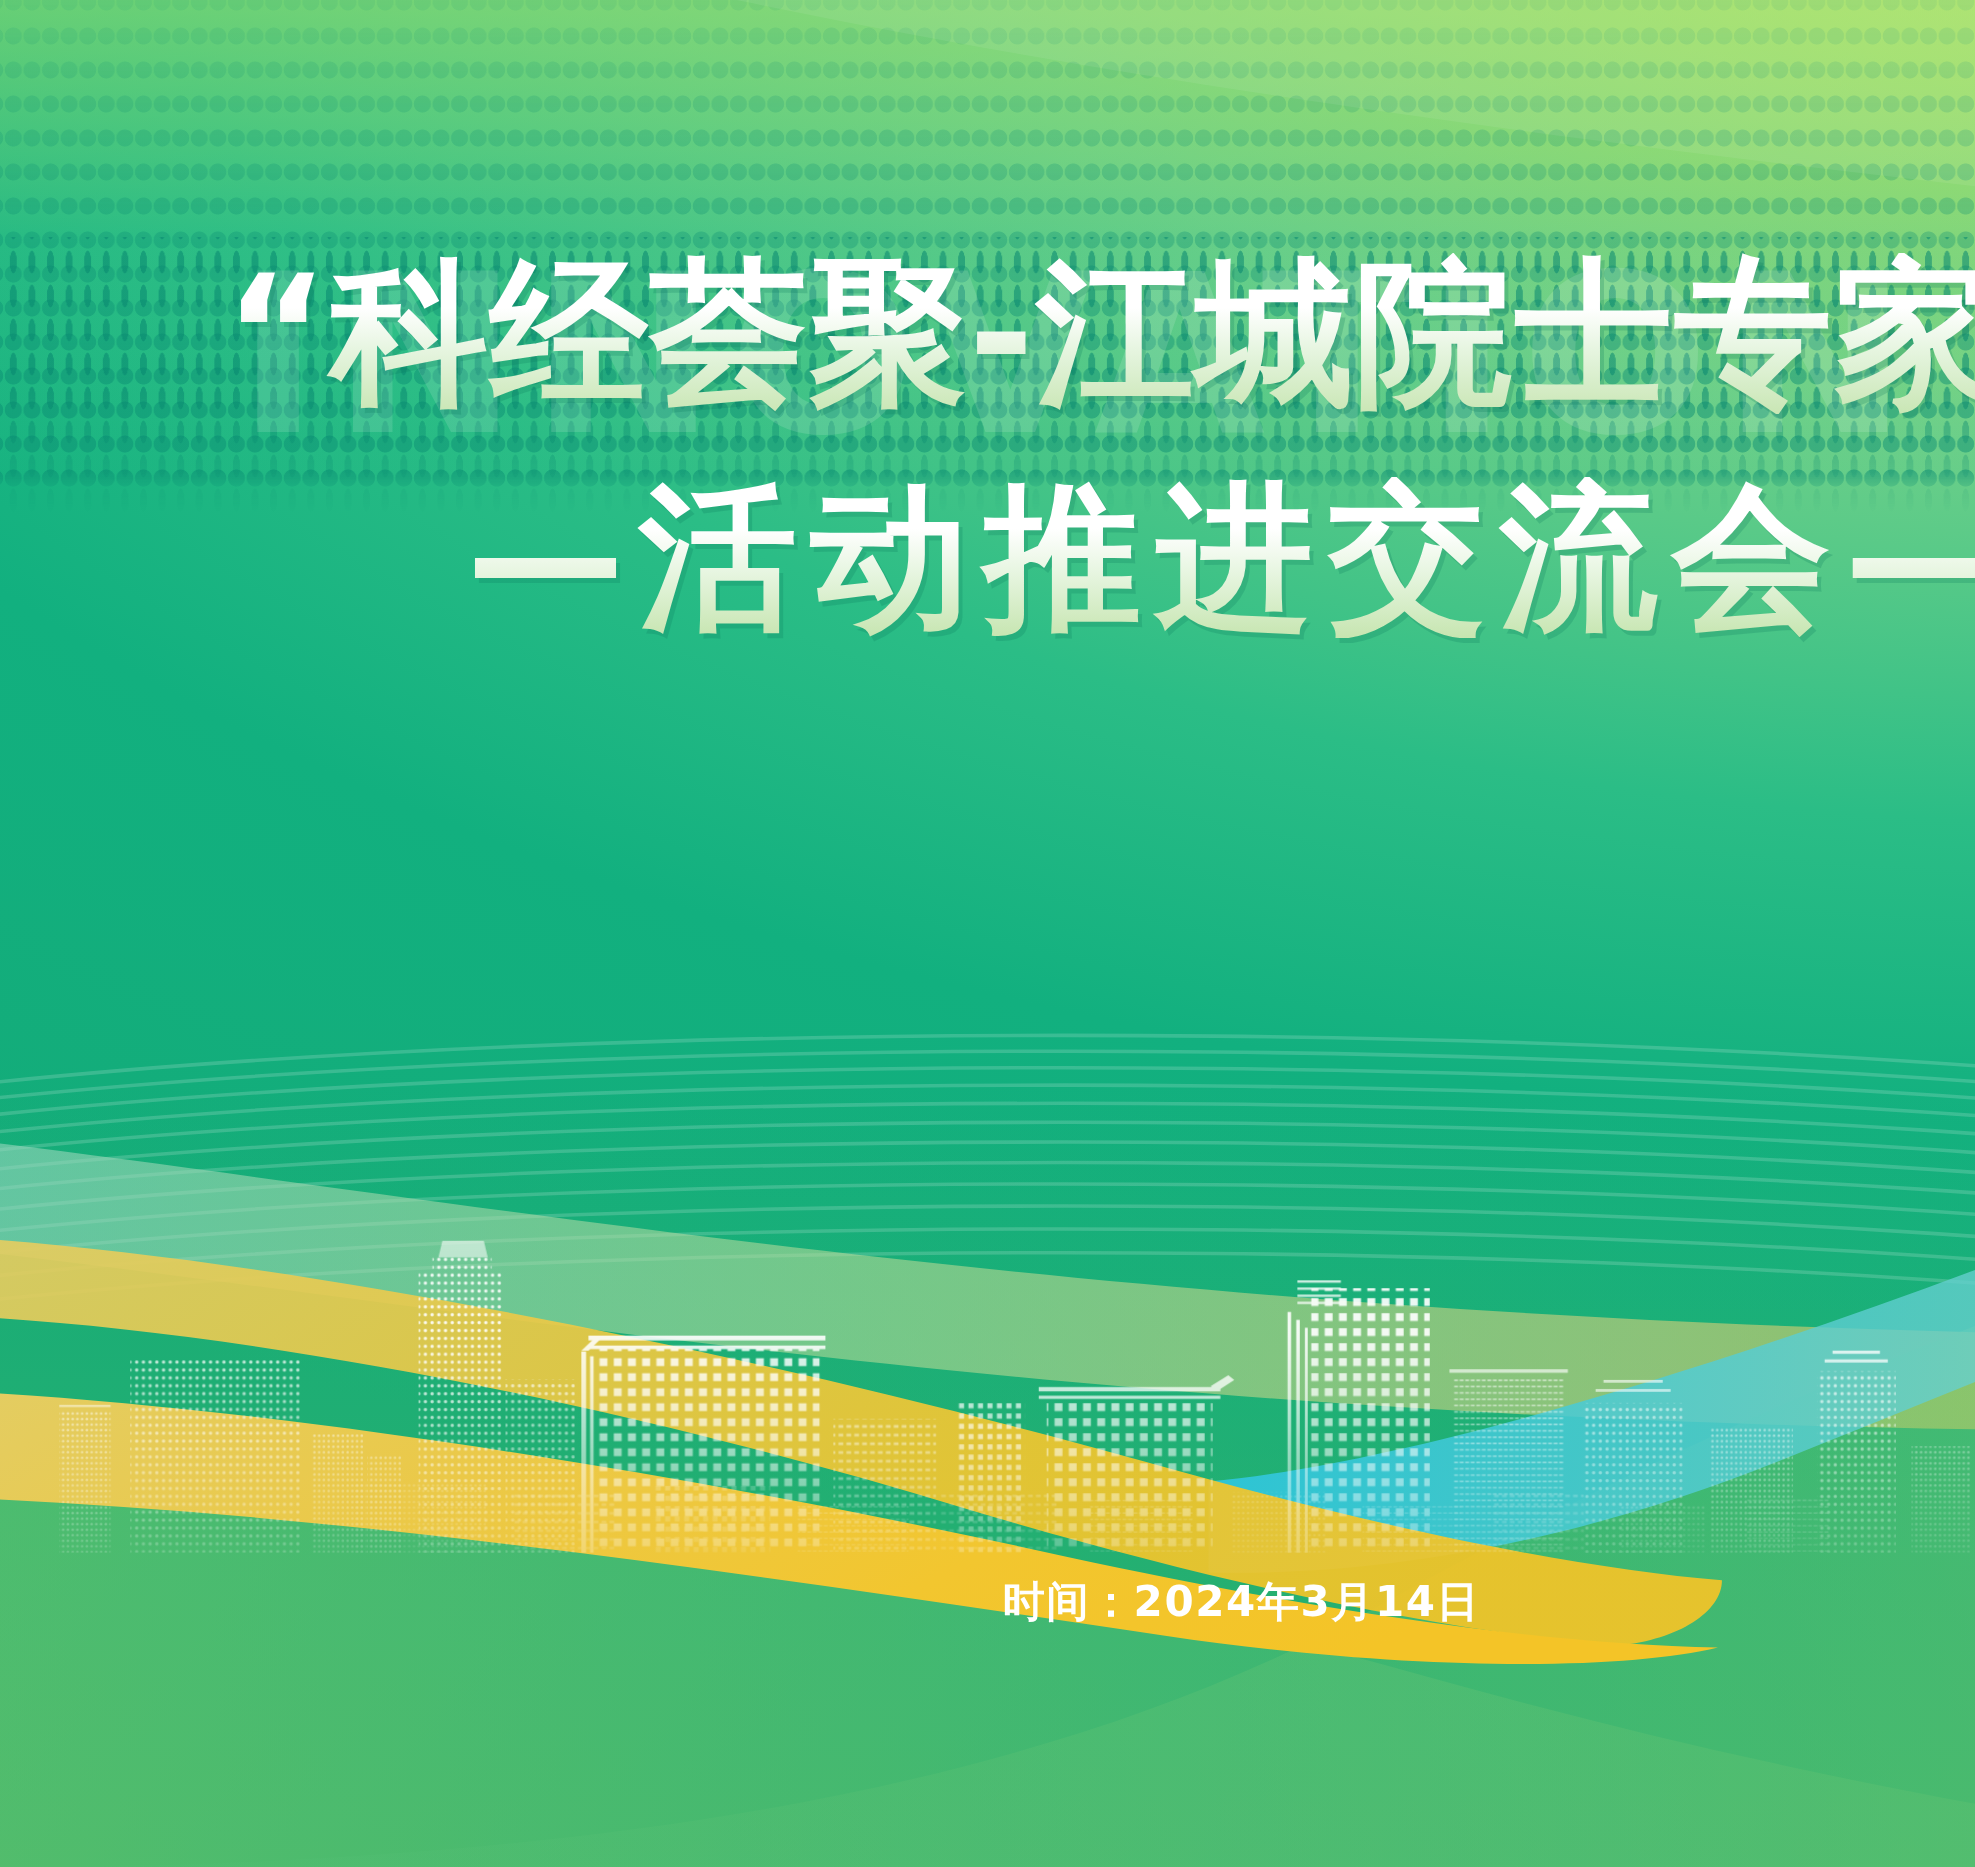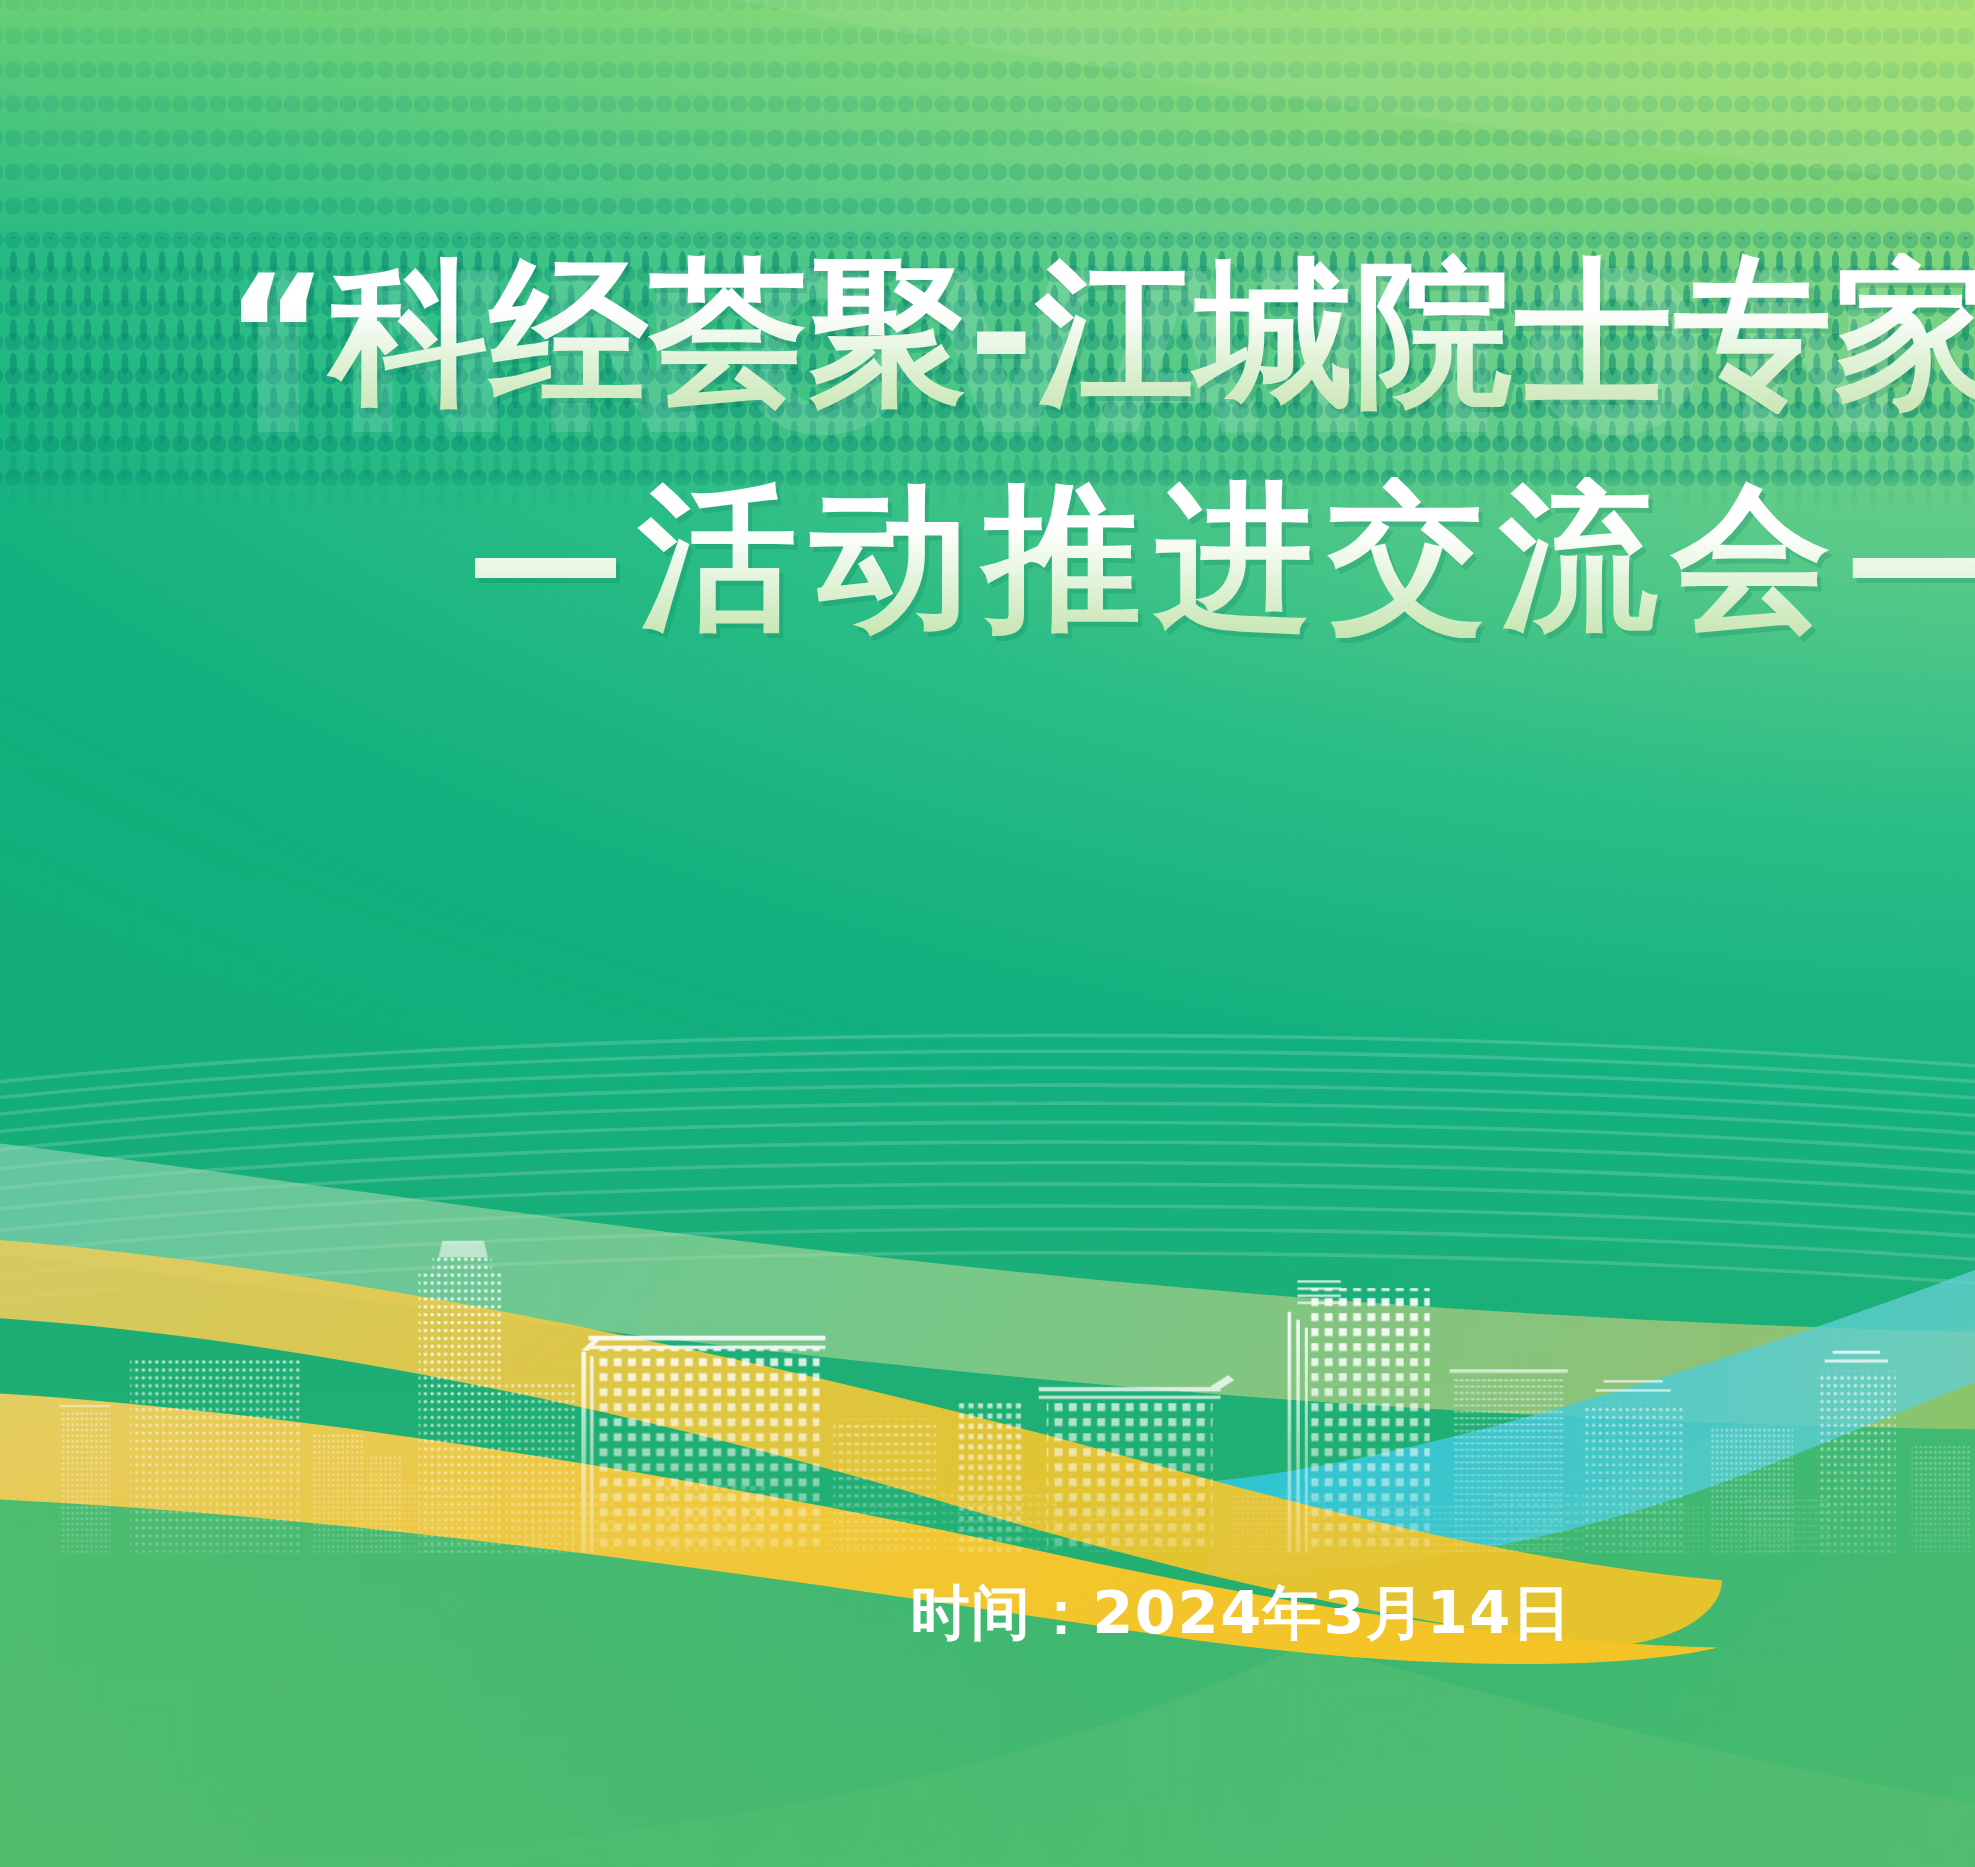--- a/index.html
+++ b/index.html
@@ -112,21 +112,21 @@
 
   .date-row{
     position:absolute;
     left:0; right:0;
     top:1574px;
     text-align:center;
     z-index:7;
   }
   .date-text{
     display:inline-block;
-    font-size:59px;
+    font-size:42px;
     font-weight:700;
     color:#ffffff;
     letter-spacing:1.6px;
     white-space:nowrap;
     font-family:"DejaVu Sans","Liberation Sans",sans-serif;
   }
 </style>
 </head>
 <body>
 

